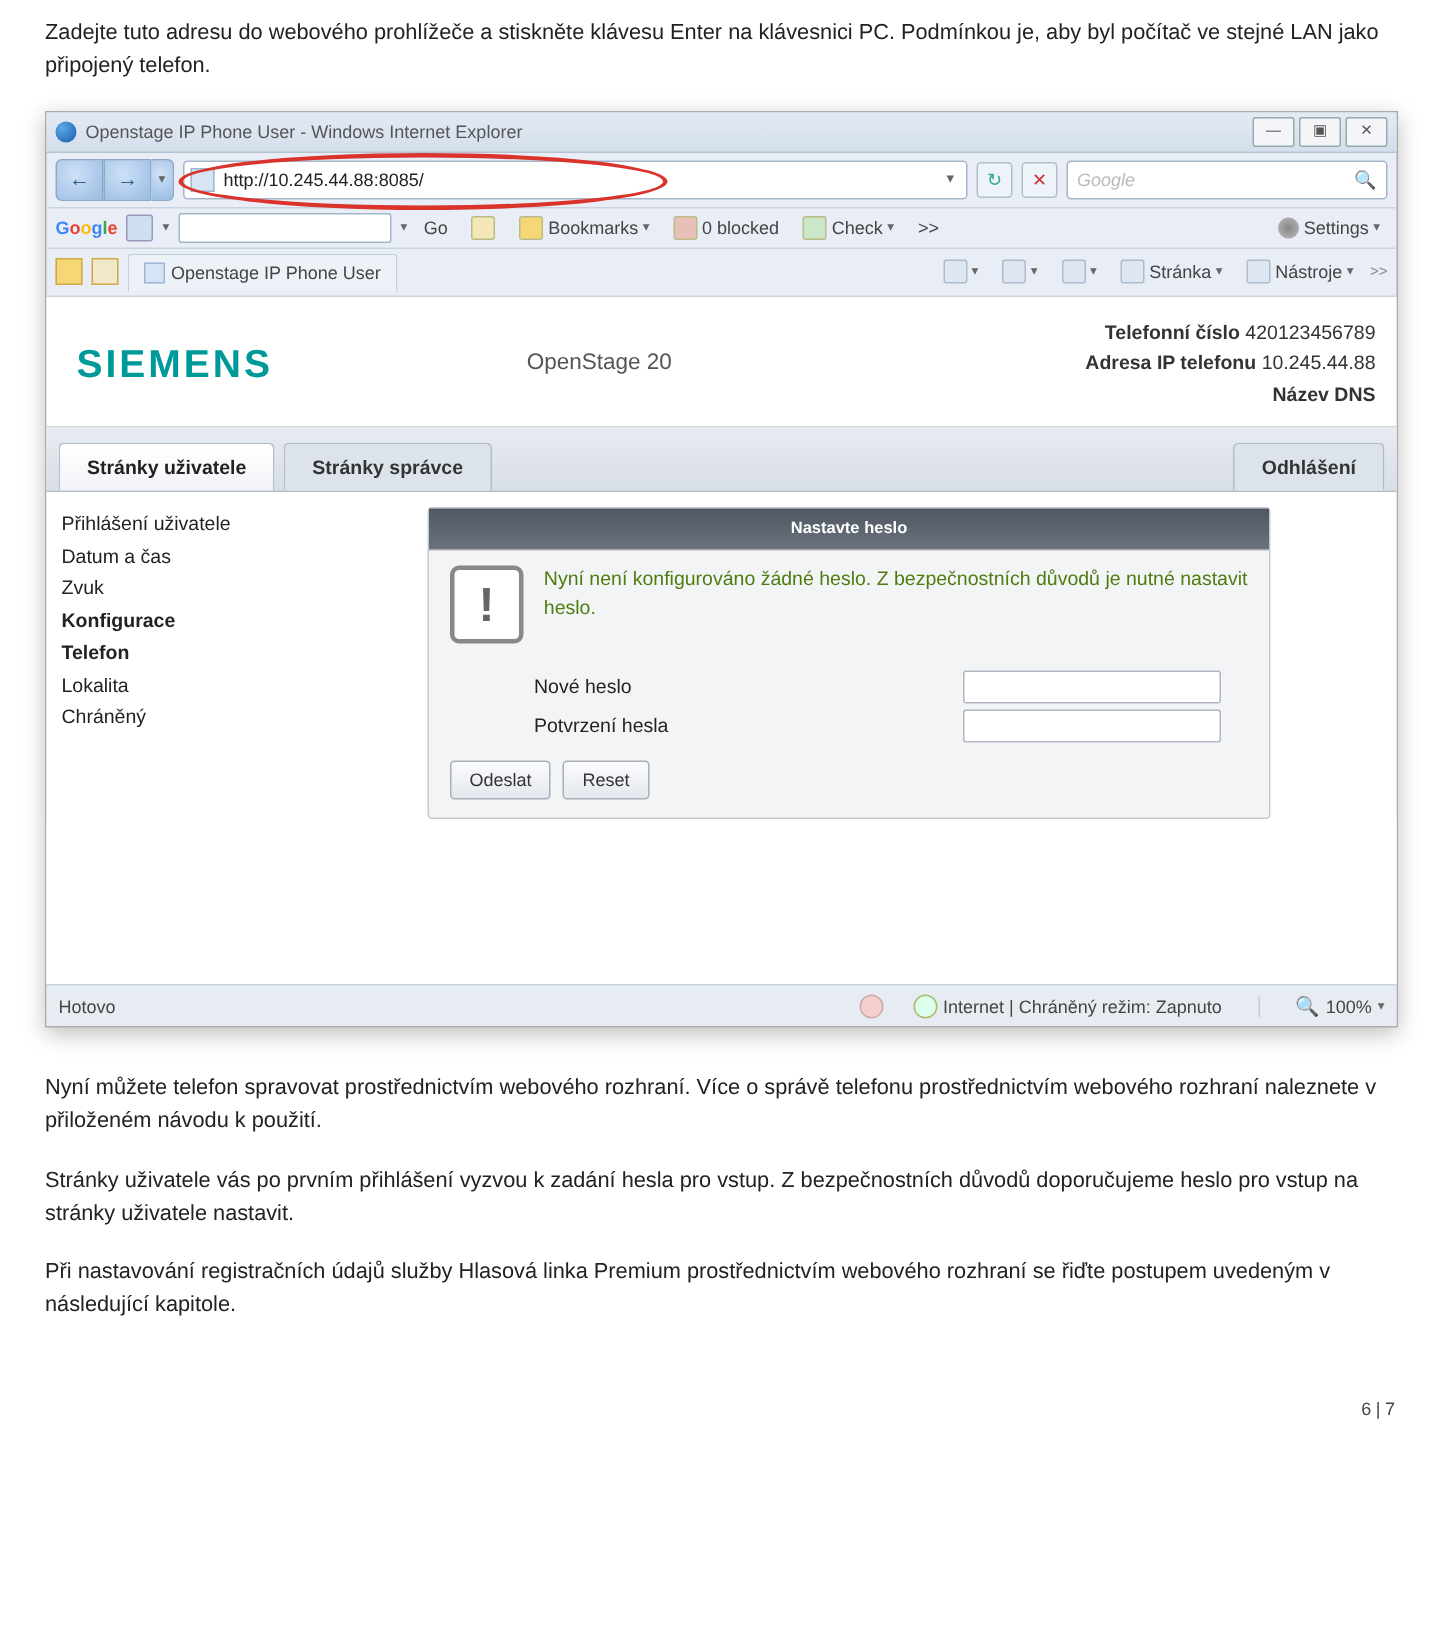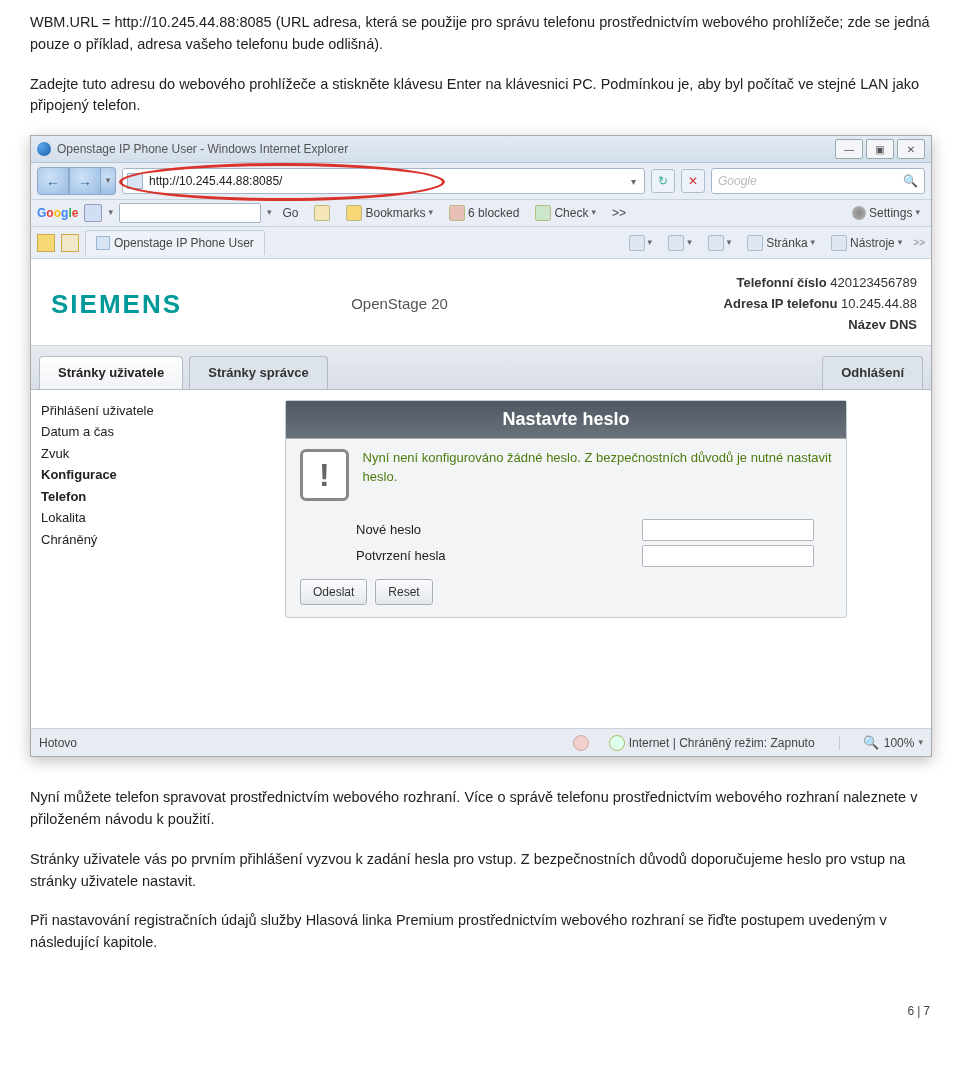--- a/index.html
+++ b/index.html
@@ -164,21 +164,21 @@
   .sidenav .navitem{padding:1px 0;}
   .sidenav .bold{font-weight:bold;}
   .mainpane{flex:1; display:flex; justify-content:center; padding-top:10px;}
   .dialog{
     width:560px; background:#f3f4f6; border:1px solid #c5cbd3;
     border-radius:3px; padding-bottom:12px;
   }
   .dlg-title{
     background:linear-gradient(#4f5862,#6a727c);
     color:#fff; text-align:center; font-weight:bold;
-    padding:5px 0; font-size:18px;
+    padding:5px 0; font-size:11px;
     border-bottom:1px solid #aaa;
   }
   .dlg-body{ display:flex; align-items:flex-start; padding:10px 14px; gap:14px;}
   .warn{
     width:46px;height:46px;border:3px solid #888;border-radius:6px;
     display:flex;align-items:center;justify-content:center;
     font-size:32px;font-weight:bold;color:#666;background:#fff;
   }
   .dlg-text{ font-size:13px;color:#4d7c0f; line-height:1.45;}
   .dlg-form{ padding:4px 14px 0 70px; font-size:13px;color:#222;}
@@ -211,23 +211,20 @@
     font-size:12px;
     color:#444;
   }
   .footer .pgsep{ padding: 0 3px; }
 </style>
 </head>
 <body>
 
 <div class="page">
   <div class="para">
-    <span>WBM.URL = http://10.245.44.88:8085 (URL adresa, která se použije pro správu telefonu prostřednictvím webového prohlížeče; zde se jedná pouze o příklad, adresa vašeho telefonu bude odlišná).</span>
-  </div>
-  <div class="para">
     <span>Zadejte tuto adresu do webového prohlížeče a stiskněte klávesu </span><span class="condensed">Enter</span><span> na klávesnici PC. Podmínkou je, aby byl počítač ve stejné LAN jako připojený telefon.</span>
   </div>
 
   <div class="browser-shell">
     <div class="titlebar">
       <span class="ieicon"></span>
       <span>Openstage IP Phone User - Windows Internet Explorer</span>
       <span style="flex:1"></span>
       <span style="width:140px;height:14px;margin-right:8px;"></span>
       <div class="winbtns">
@@ -271,21 +268,21 @@
       <span class="titem">
           <span class="tic"></span>
         </span>
       <span class="titem">
           <span class="tic star"></span>
           <span>Bookmarks</span>
           <span class="drop2">▾</span>
         </span>
       <span class="titem">
           <span class="tic block"></span>
-          <span>6 blocked</span>
+          <span>0 blocked</span>
         </span>
       <span class="titem">
           <span class="tic check"></span>
           <span>Check</span>
           <span class="drop2"> ▾</span>
         </span>
       <span class="titem">&gt;&gt;</span>
       <span class="spacer"></span>
       <span class="titem">
           <span class="gear"></span>

